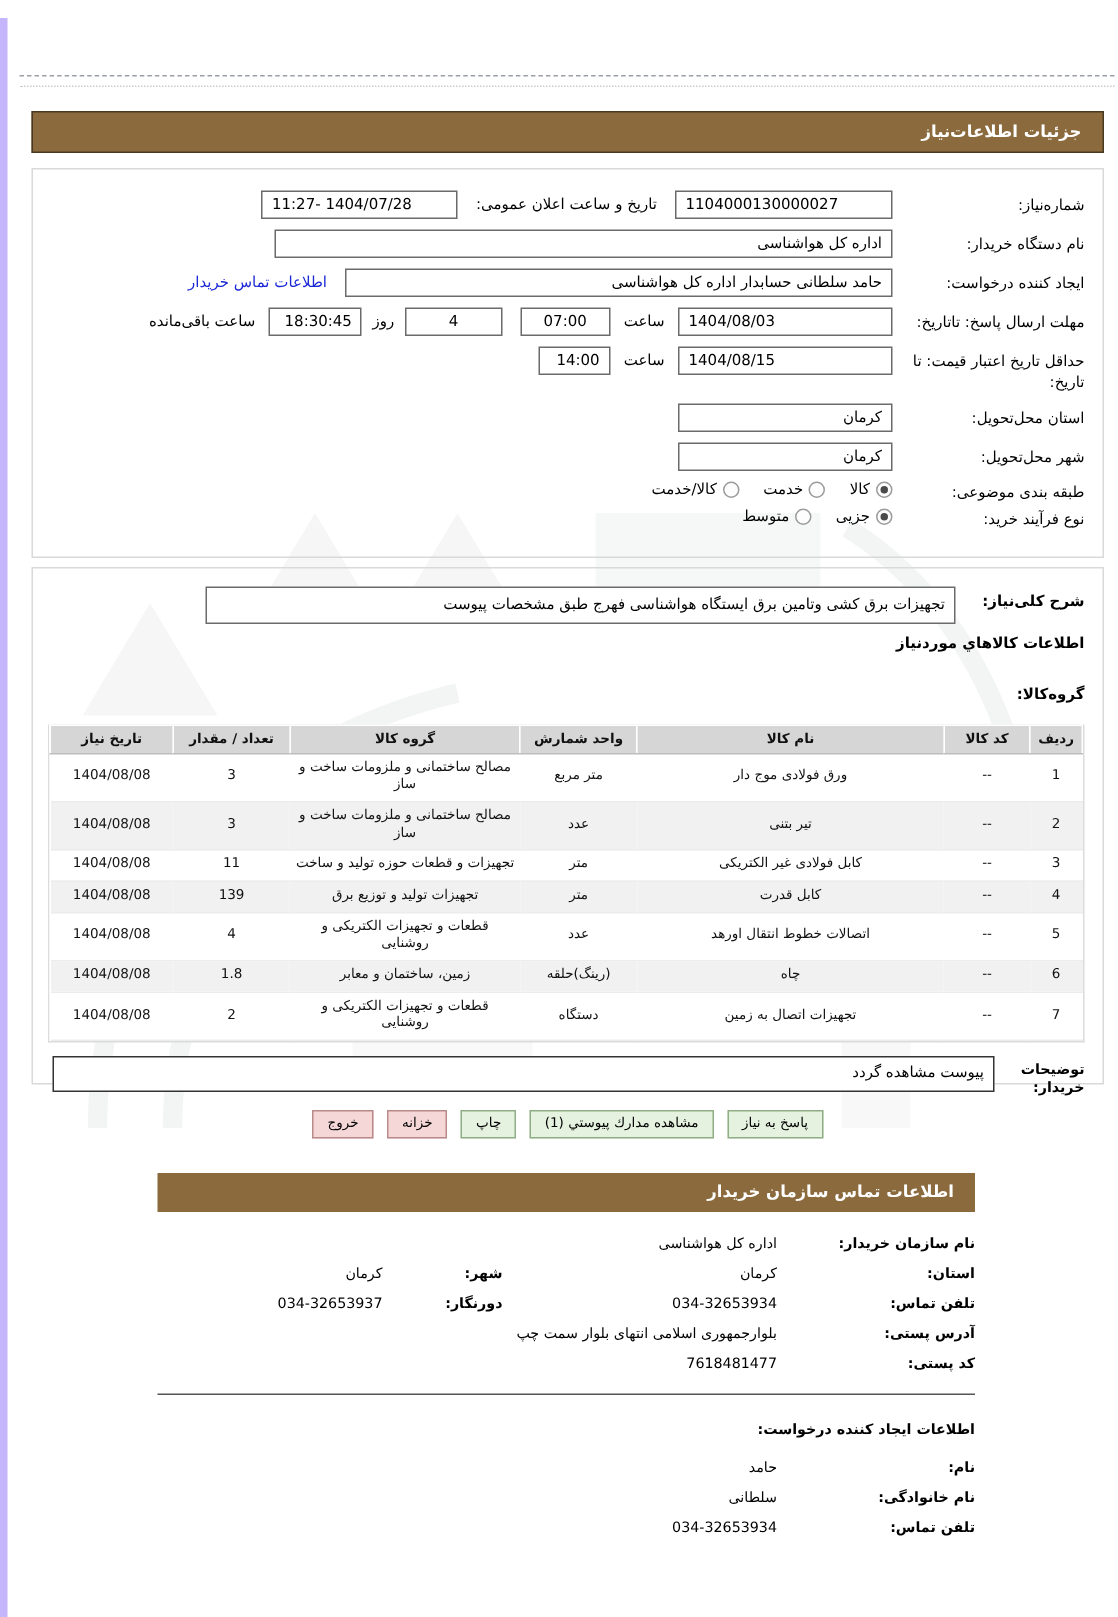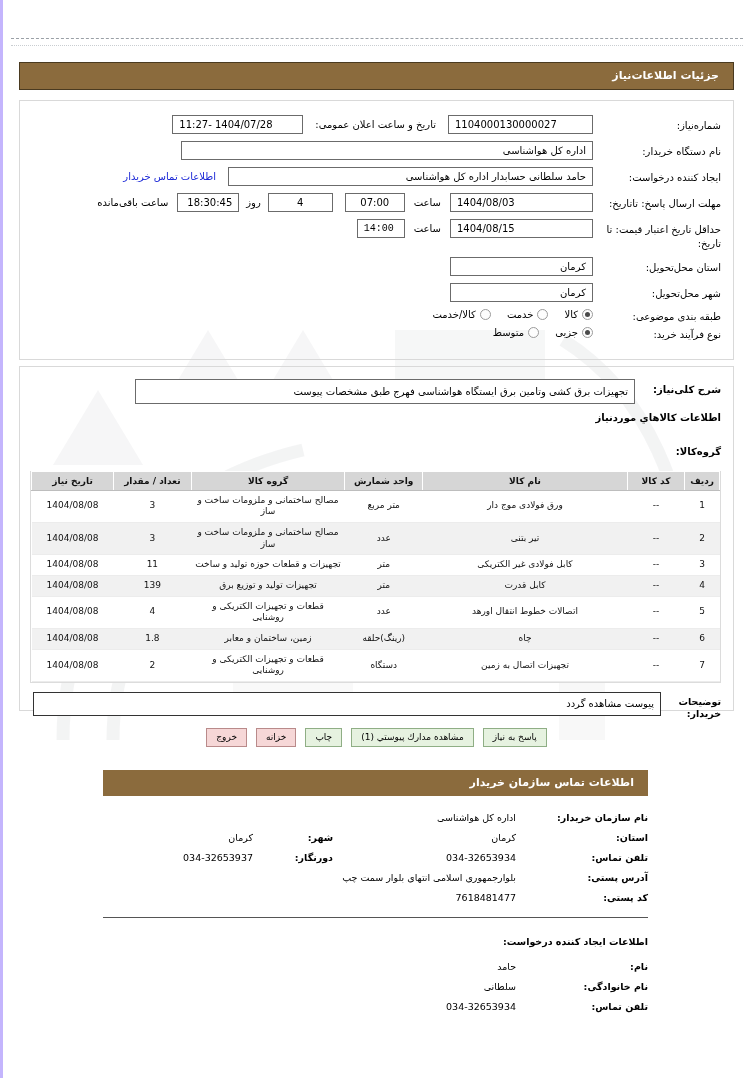--- a/index.html
+++ b/index.html
@@ -15,22 +15,23 @@
     font-size: 10px;
     color: #000;
     direction: rtl;
     overflow: hidden;
   }
 
   
   #page {
     position: absolute;
     inset: 0;
-    border-left: 3px solid #c4b5fd;
+    border-left: 5px solid #c4b5fd;
     overflow: hidden;
+    margin-top: 12px;
   }
   #topdash {
     position: absolute;
     top: 38px; left: 8px; right: 2px;
     border-top: 1px dashed #9aa0a6;
     height: 0;
   }
   #topdash2 {
     position: absolute;
     top: 45px; left: 8px; right: 2px;
@@ -241,21 +242,21 @@
         <div class="fbox" style="width:65px; margin-right:12px; text-align:center;">4</div>
         <div class="mini" style="margin:0 2px;">روز</div>
         <div class="fbox" style="width:62px; text-align:center;padding-left:24px;">18:30:45</div>
         <div class="mini" style="white-space:nowrap;">ساعت باقی‌مانده</div>
       </div>
 
       <div class="frow">
         <div class="flabel">حداقل تاریخ اعتبار قیمت: تا تاریخ:</div>
         <div class="fbox" style="width:143px;">1404/08/15</div>
         <div class="mini">ساعت</div>
-        <div class="fbox" style="width:48px; text-align:left;font-family:Liberation Mono, monospace;">14:00</div>
+        <div class="fbox" style="width:48px; text-align:right;">14:00</div>
       </div>
 
       <div class="frow">
         <div class="flabel">استان محل‌تحویل:</div>
         <div class="fbox" style="width:143px; text-align:right;">کرمان</div>
       </div>
 
       <div class="frow">
         <div class="flabel">شهر محل‌تحویل:</div>
         <div class="fbox" style="width:143px; text-align:right;">کرمان</div>

